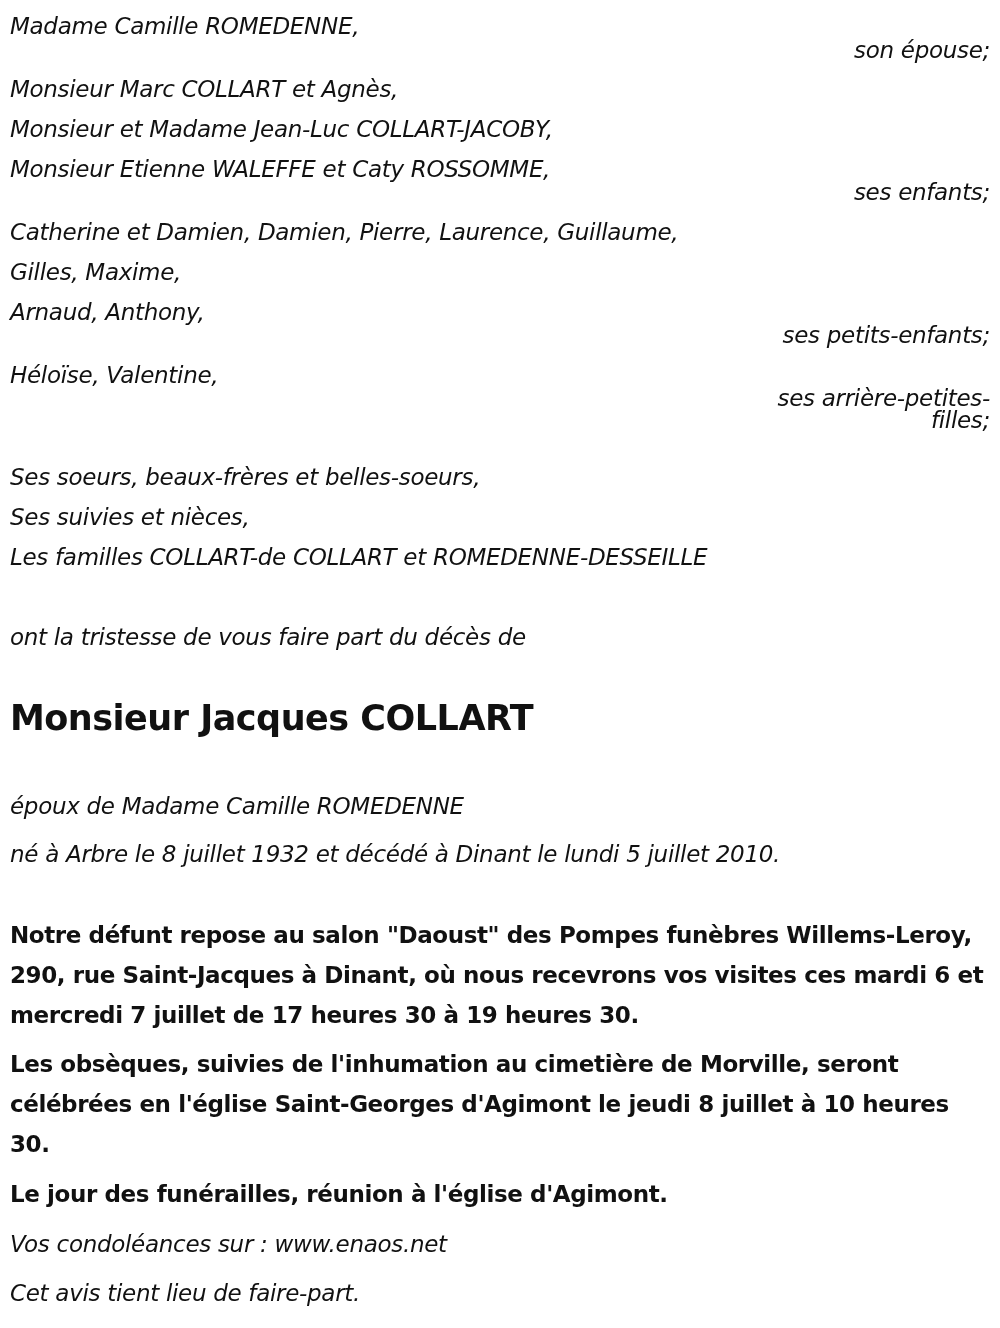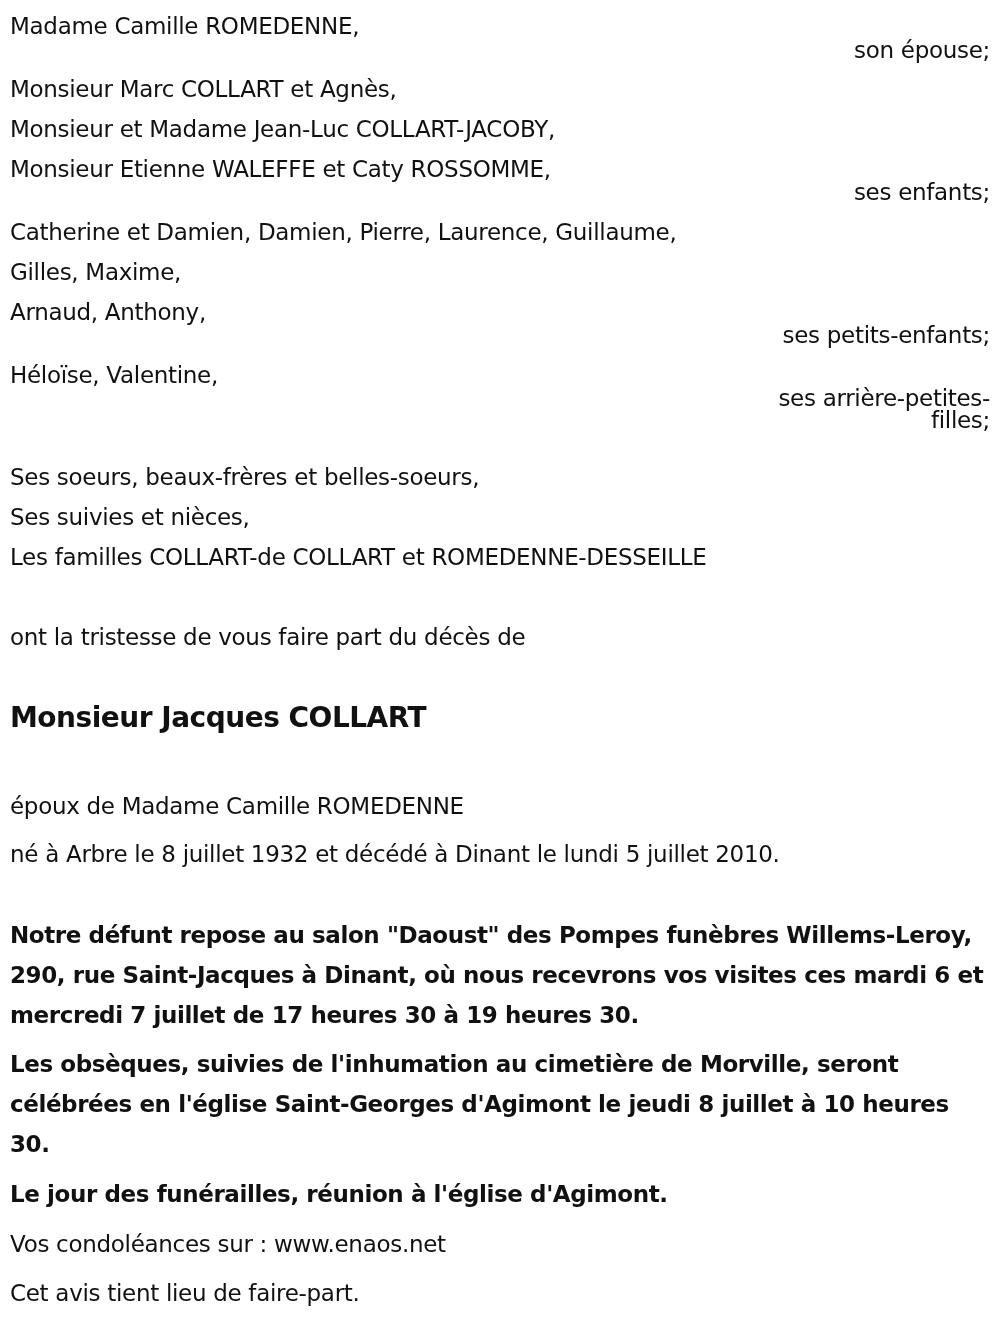--- a/index.html
+++ b/index.html
@@ -22,35 +22,37 @@
       top: 0;
       width: 980px;
     }
     .line {
       position: absolute;
       left: 0;
       white-space: nowrap;
       line-height: 40px;
       height: 40px;
       letter-spacing: -0.3px;
+      font-style: italic;
     }
     .role {
       position: absolute;
       right: 0;
+      font-style: italic;
       white-space: nowrap;
       line-height: 40px;
       height: 40px;
       text-align: center;
       letter-spacing: -0.3px;
     }
     .title {
       position: absolute;
       left: 0;
       font-weight: bold;
-      font-size: 28px;
+      font-size: 35px;
       line-height: 50px;
       white-space: nowrap;
       letter-spacing: -0.5px;
     }
     .bold-para {
       position: absolute;
       left: 0;
       width: 980px;
       font-weight: bold;
       line-height: 40px;

